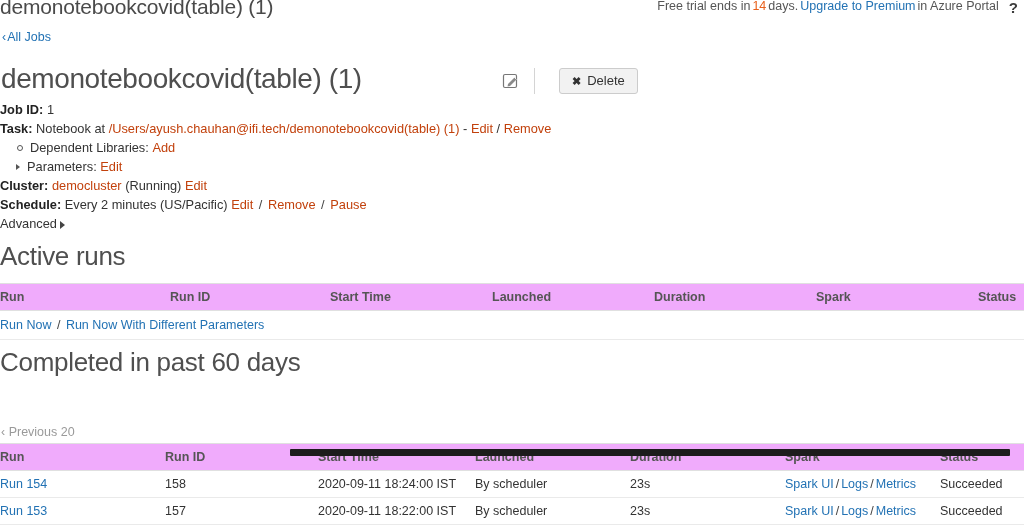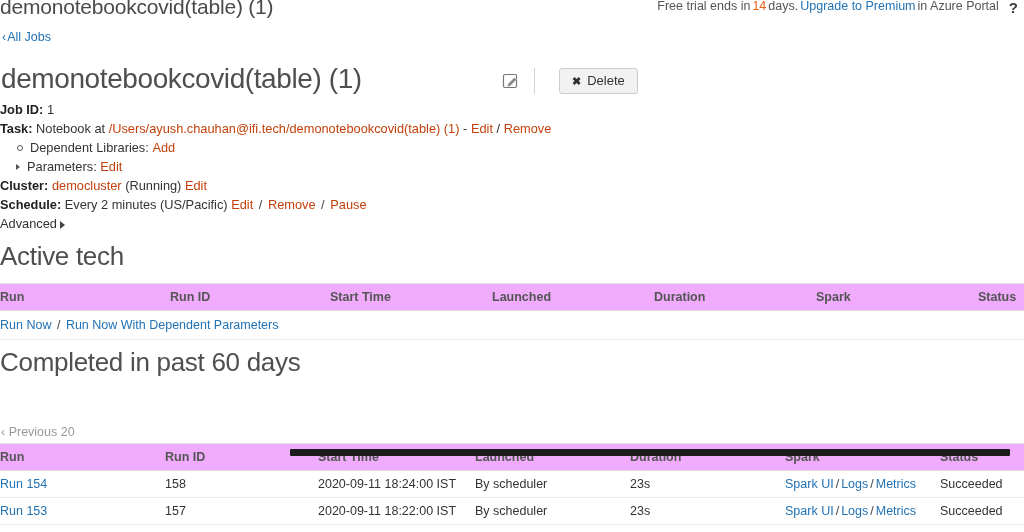--- a/index.html
+++ b/index.html
@@ -358,21 +358,21 @@
       <a href="#">Remove</a>
       <span class="sep">/</span>
       <a href="#">Pause</a>
     </div>
 
     <div class="advanced-row">
       <span>Advanced</span><span class="tri-right"></span>
     </div>
   </div>
 
-  <div class="section-title" id="active-runs-title">Active tech</div>
+  <div class="section-title" id="active-runs-title">Active runs</div>
 
   <table class="runs" id="active-table">
     <colgroup>
       <col style="width:170px">
         <col style="width:160px">
         <col style="width:162px">
       <col style="width:162px">
         <col style="width:162px">
         <col style="width:162px">
         <col style="width:46px">
@@ -386,21 +386,21 @@
         <th>Duration</th>
         <th>Spark</th>
         <th>Status</th>
       </tr>
     </thead>
     <tbody>
       <tr>
         <td class="runnow" colspan="7">
           <a href="#">Run Now</a>
           <span class="sep">/</span>
-          <a href="#">Run Now With Dependent Parameters</a>
+          <a href="#">Run Now With Different Parameters</a>
         </td>
       </tr>
     </tbody>
   </table>
 
   <div class="section-title" id="completed-title">Completed in past 60 days</div>
 
 
   <div class="prev-link">‹ Previous 20</div>
 

